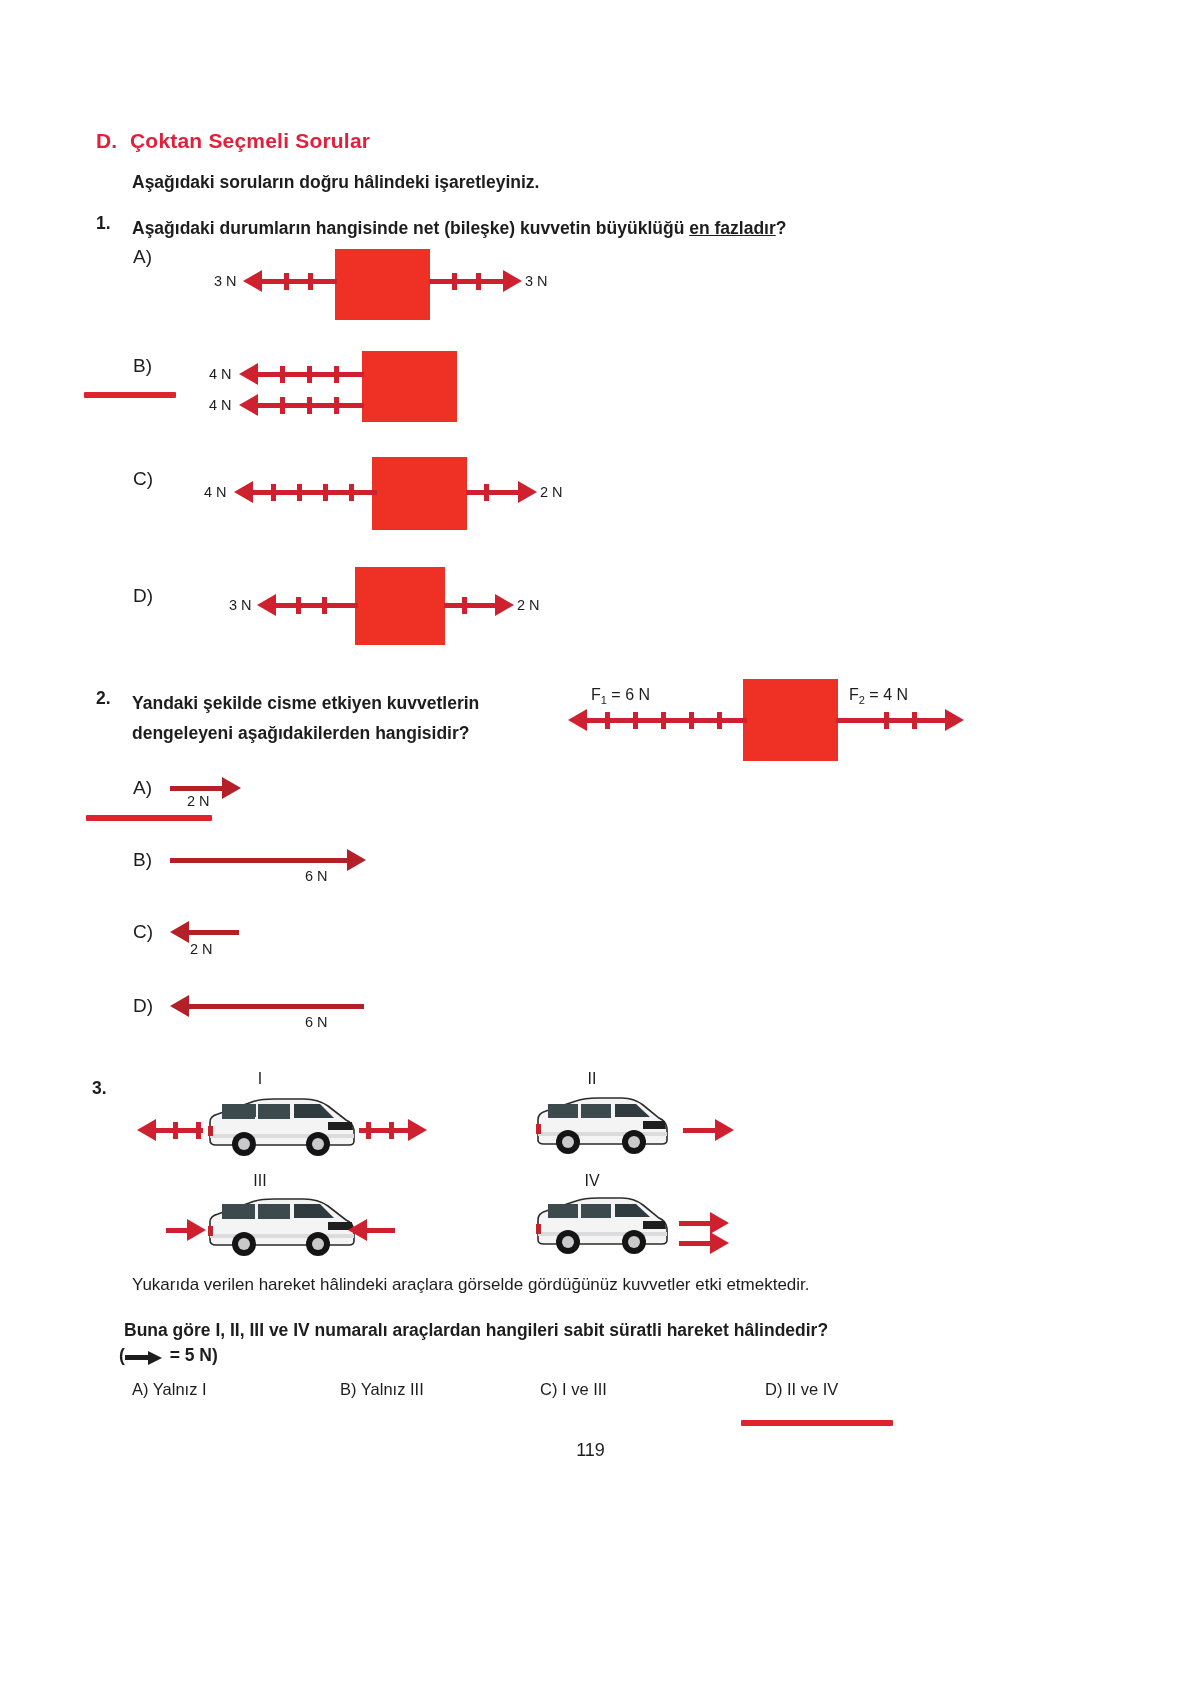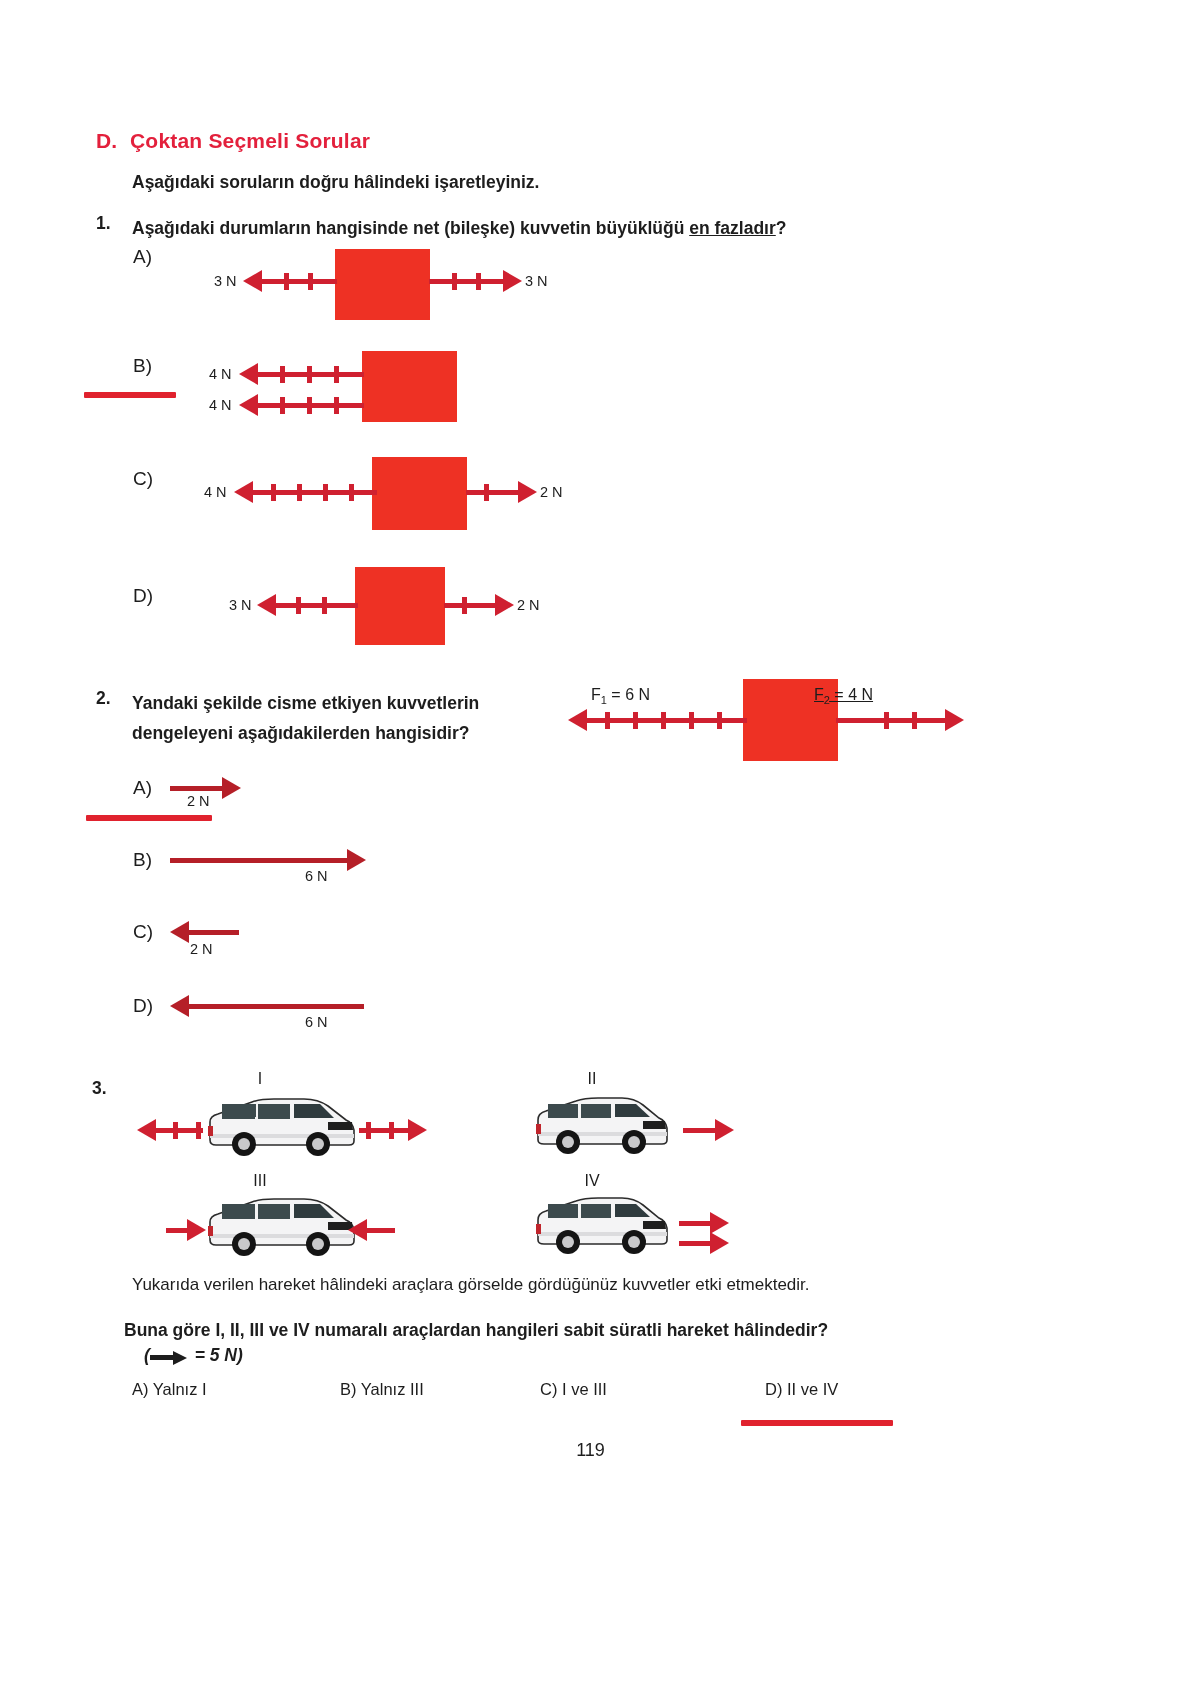--- a/index.html
+++ b/index.html
@@ -176,21 +176,21 @@
     <div class="tick" style="left:689px;top:712px;"></div>
     <div class="tick" style="left:717px;top:712px;"></div>
     <div class="flabel" style="left:591px;top:686px;">
       <span>F</span><sub>1</sub><span> = 6 N</span>
     </div>
 
     <div class="bar" style="left:836px;top:718px;width:110px;"></div>
     <div class="ahead right" style="left:945px;top:709px;"></div>
     <div class="tick" style="left:884px;top:712px;"></div>
     <div class="tick" style="left:912px;top:712px;"></div>
-    <div class="flabel" style="left:814px;top:686px;text-decoration:underline;">
+    <div class="flabel" style="left:849px;top:686px;">
       <span>F</span><sub>2</sub><span> = 4 N</span>
     </div>
   </div>
 
   <div class="opt-letter" style="left:133px;top:777px;">A)</div>
   <div class="key-underline" style="left:86px;top:815px;width:126px;"></div>
   <div>
     <div class="bar-dark" style="left:170px;top:786px;width:53px;"></div>
     <div class="ahead right dark" style="left:222px;top:777px;"></div>
     <div class="nlabel" style="left:187px;top:793px;">2 N</div>
@@ -312,21 +312,21 @@
     <div class="ahead right" style="left:710px;top:1212px;"></div>
   </div>
   <div>
     <div class="bar" style="left:679px;top:1241px;width:32px;"></div>
     <div class="ahead right" style="left:710px;top:1232px;"></div>
   </div>
 
   <div style="position:absolute;left:132px;top:1275px;width:830px;font-size:17px;color:#1d1d1d;">Yukarıda verilen hareket hâlindeki araçlara görselde gördüğünüz kuvvetler etki etmektedir.</div>
   <div class="q-text" style="left:124px;top:1315px;width:852px;text-align:justify;">Buna göre I, II, III ve IV numaralı araçlardan hangileri sabit süratli hareket hâlindedir?</div>
 
-  <div class="eqline" style="left:144px;top:1345px;font-style:italic;">
+  <div class="eqline" style="left:119px;top:1345px;">
     <span>(</span><span style="display:inline-block;position:relative;width:40px;height:12px;vertical-align:middle;"><span style="position:absolute;left:0;top:5px;width:24px;height:5px;background:#1d1d1d;"></span><span style="position:absolute;left:23px;top:1px;width:0;height:0;border-top:7px solid transparent;border-bottom:7px solid transparent;border-left:14px solid #1d1d1d;"></span></span><span> = 5 N)</span>
   </div>
 
   <div class="ansrow" style="left:132px;top:1380px;">
     <span>A)</span>
     <span>Yalnız I</span>
   </div>
   <div class="ansrow" style="left:340px;top:1380px;">
     <span>B)</span>
     <span>Yalnız III</span>

